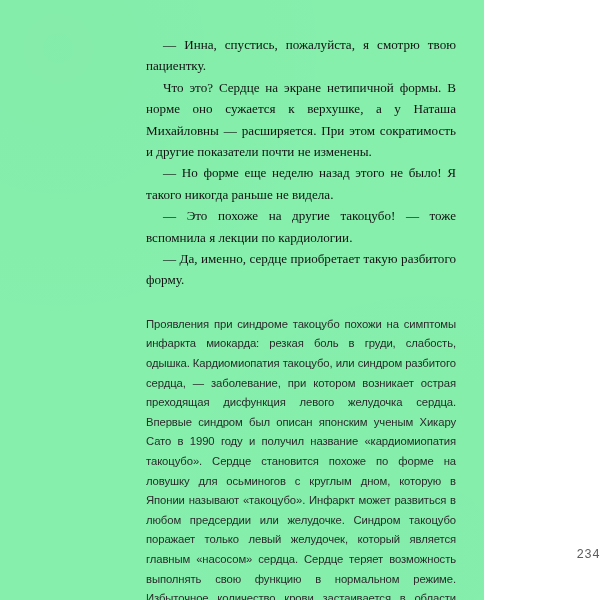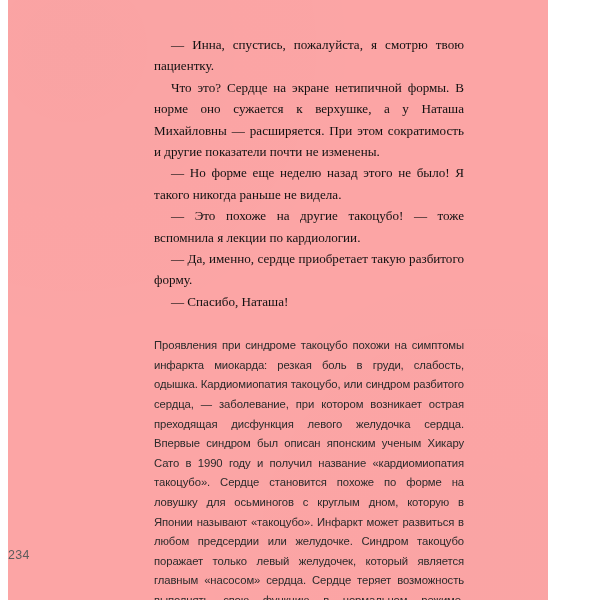--- a/index.html
+++ b/index.html
@@ -11,25 +11,24 @@
     width: 600px;
     height: 600px;
     overflow: hidden;
     font-family: "Liberation Serif", serif;
     color: #1a1a1a;
     position: relative;
   }
   .page {
     position: absolute;
     left: 0; top: 0;
-    width: 540px;
+    width: 484px;
     height: 600px;
-    background: #fca5a5;
+    background: #86efac;
     box-sizing: border-box;
-    margin-left: 8px;
   }
   .text-column {
     position: absolute;
     left: 146px;
     top: 34px;
     width: 310px;
   }
   
   .narrative {
     font-family: "Liberation Serif", serif;
@@ -58,22 +57,22 @@
   .infobox p {
     margin: 0;
     text-indent: 0;
   }
   
   .folio {
     position: absolute;
     left: 0;
     top: 548px;
     width: 600px;
-    text-align: left;
-    font-family: Liberation Sans, sans-serif;
+    text-align: right;
+    font-family: Liberation Mono, monospace;
     font-size: 12.4px;
     color: #5c5c5c;
     letter-spacing: 0.4px;
   }
   
   .paper-tone {
     position: absolute;
     inset: 0;
     pointer-events: none;
     background:
@@ -89,21 +88,20 @@
   <div class="paper-tone"></div>
 
   <div class="text-column">
 
     <section class="narrative">
       <p>— Инна, спустись, пожалуйста, я смотрю твою пациентку.</p>
       <p>Что это? Сердце на экране нетипичной формы. В норме оно сужается к верхушке, а у Наташа Михайловны — расширяется. При этом сократимость и другие показатели почти не изменены.</p>
       <p>— Но форме еще неделю назад этого не было! Я такого никогда раньше не видела.</p>
       <p>— Это похоже на другие такоцубо! — тоже вспомнила я лекции по кардиологии.</p>
       <p>— Да, именно, сердце приобретает такую разбитого форму.</p>
-      <p>— Спасибо, Наташа!</p>
     </section>
 
     <section class="infobox">
       <p>Проявления при синдроме такоцубо похожи на симптомы инфаркта миокарда: резкая боль в груди, слабость, одышка. Кардиомиопатия такоцубо, или синдром разбитого сердца, — заболевание, при котором возникает острая преходящая дисфункция левого желудочка сердца. Впервые синдром был описан японским ученым Хикару Сато в 1990 году и получил название «кардиомиопатия такоцубо». Сердце становится похоже по форме на ловушку для осьминогов с круглым дном, которую в Японии называют «такоцубо». Инфаркт может развиться в любом предсердии или желудочке. Синдром такоцубо поражает только левый желудочек, который является главным «насосом» сердца. Сердце теряет возможность выполнять свою функцию в нормальном режиме. Избыточное количество крови застаивается в области верхушки сердца и заставляет его увеличиваться, или баллонировать. Это приводит к быстрому развитию</p>
     </section>
 
   </div>
 
   <div class="folio">234</div>
 

